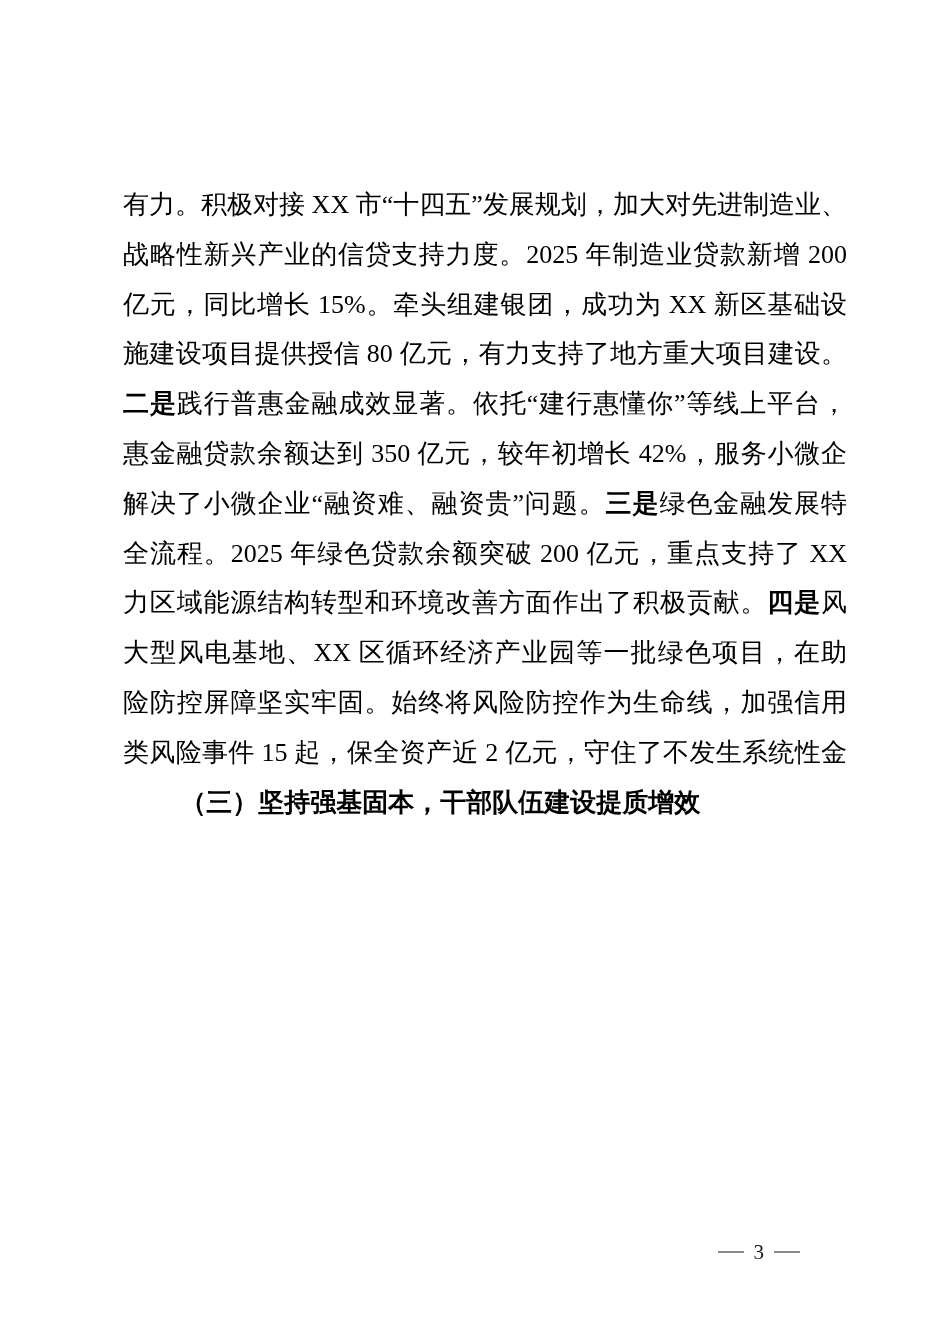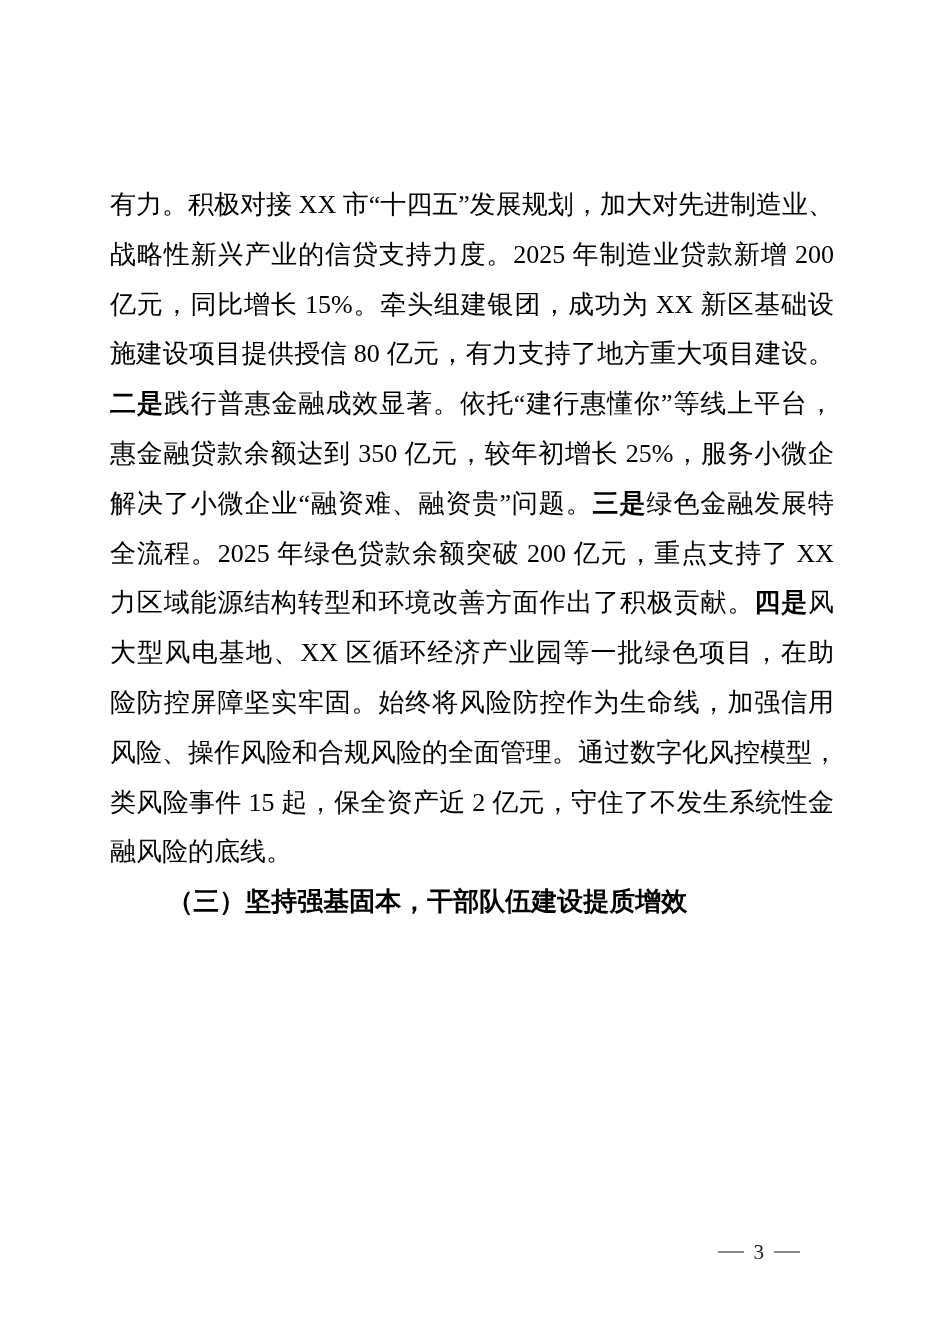--- a/index.html
+++ b/index.html
@@ -11,21 +11,21 @@
     position: relative;
     width: 950px;
     height: 1344px;
     background: #ffffff;
     overflow: hidden;
     font-family: "Liberation Serif", "DejaVu Serif", serif;
     color: #000000;
   }
   .textblock {
     position: absolute;
-    left: 110px;
+    left: 123px;
     top: 180px;
     width: 724px;
   }
   .line {
     font-size: 26px;
     line-height: 49.8px;
     height: 49.8px;
     white-space: nowrap;
     text-align: justify;
     text-align-last: justify;
@@ -72,29 +72,27 @@
 <body>
 
 <div class="page">
 
   <div class="textblock" id="document-body">
       <div class="line"><span class="seg">有力。积极对接 XX 市“十四五”发展规划，加大对先进制造业、</span></div>
       <div class="line"><span class="seg">战略性新兴产业的信贷支持力度。2025 年制造业贷款新增 200</span></div>
       <div class="line"><span class="seg">亿元，同比增长 15%。牵头组建银团，成功为 XX 新区基础设</span></div>
       <div class="line"><span class="seg">施建设项目提供授信 80 亿元，有力支持了地方重大项目建设。</span></div>
       <div class="line"><span class="seg-b">二是</span><span class="seg">践行普惠金融成效显著。依托“建行惠懂你”等线上平台，</span></div>
-      <div class="line"><span class="seg">惠金融贷款余额达到 350 亿元，较年初增长 25%，服务小微企</span></div>
+      <div class="line"><span class="seg">惠金融贷款余额达到 350 亿元，较年初增长 42%，服务小微企</span></div>
       <div class="line"><span class="seg">解决了小微企业“融资难、融资贵”问题。</span><span class="seg-b">三是</span><span class="seg">绿色金融发展特</span></div>
       <div class="line"><span class="seg">全流程。2025 年绿色贷款余额突破 200 亿元，重点支持了 XX</span></div>
       <div class="line"><span class="seg">力区域能源结构转型和环境改善方面作出了积极贡献。</span><span class="seg-b">四是</span><span class="seg">风</span></div>
       <div class="line"><span class="seg">大型风电基地、XX 区循环经济产业园等一批绿色项目，在助</span></div>
       <div class="line"><span class="seg">险防控屏障坚实牢固。始终将风险防控作为生命线，加强信用</span></div>
-      <div class="line"><span class="seg">风险、操作风险和合规风险的全面管理。通过数字化风控模型，</span></div>
       <div class="line"><span class="seg">类风险事件 15 起，保全资产近 2 亿元，守住了不发生系统性金</span></div>
-      <div class="line no-flush"><span class="seg">融风险的底线。</span></div>
       <div class="line no-flush indent heading"><span class="seg-b">（三）坚持强基固本，干部队伍建设提质增效</span></div>
     </div>
 
   <div class="footer">
     <span class="dash"></span>
     <span class="num">3</span>
     <span class="dash"></span>
   </div>
 
 </div>

